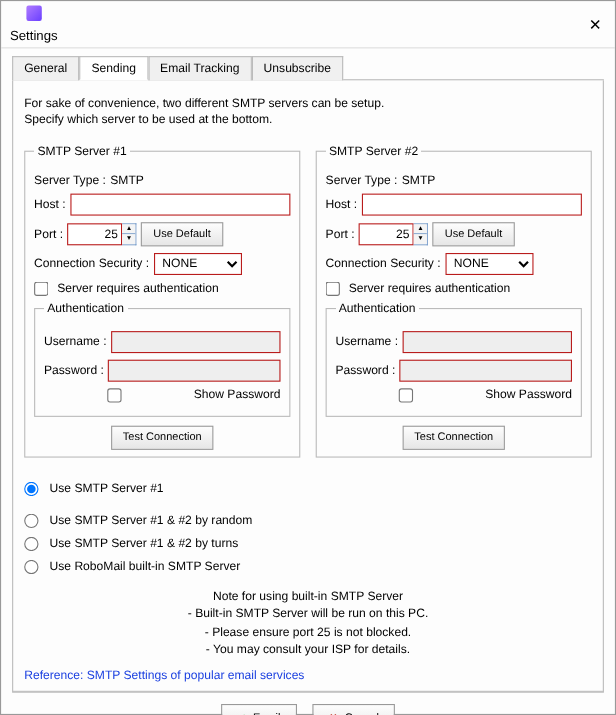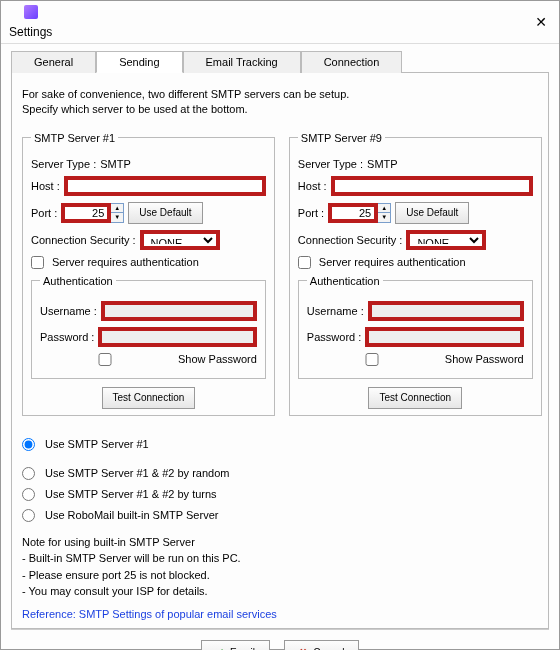--- a/index.html
+++ b/index.html
@@ -36,21 +36,21 @@
   border-radius: 2px;
   display:inline-block;
 }
 .close-x { font-size: 14px; cursor: default; padding: 0 4px; }
 .content { padding: 6px 10px 0 10px; flex: 1; display:flex; flex-direction:column; }
 .tabs {
   display: flex;
   border-bottom: 1px solid #bbb;
 }
 .tab {
-  padding: 4px 22px;
+  padding: 4px 10px;
   border: 1px solid #bbb;
   border-bottom: none;
   background: #f0f0f0;
   margin-right: 0px;
   font-size: 11px;
   position: relative;
   top: 1px;
 }
 .tab.active {
   background: #fff;
@@ -68,21 +68,21 @@
 fieldset {
   border: 1px solid #bbb;
   padding: 8px 8px 6px 8px;
   margin: 0;
   flex: 1;
 }
 legend { font-size: 11px; padding: 0 3px; }
 .row { display: flex; align-items: center; margin: 6px 0; gap: 4px; }
 .row label { white-space: nowrap; }
 input[type=text], input[type=password], select {
-  border: 4px solid #b91c1c;
+  border: 1px solid #b91c1c;
   font-size: 11px;
   padding: 2px 3px;
   height: 20px;
   background:#fff;
 }
 input[disabled] { background: #eee; }
 .host-input { flex: 1; }
 .port-wrap { display:flex; align-items:center; }
 .port-input { width: 50px; text-align: right; padding-right:2px;}
 .spin {
@@ -101,21 +101,21 @@
   background: linear-gradient(#fdfdfd,#e6e6e6);
   cursor: default;
 }
 .sec-select { width: 80px; }
 .auth-fs { margin-top:6px; }
 .auth-fs .row input { flex:1; }
 .test-row { text-align:center; margin-top:8px; }
 .radios { margin-top: 14px; }
 .radios .row { margin: 8px 0; gap: 6px;}
 input[type=radio], input[type=checkbox]{ margin:0 4px 0 0; }
-.note { margin-top: 12px; line-height: 1.5; }
+.note { margin-top: 12px; line-height: 1.5; text-align: center; }
 .ref-link { color: #1a3fe0; margin-top:8px; display:inline-block; }
 .button-bar {
   display:flex; justify-content:center; gap:14px;
   padding: 10px 0;
   border-top: 1px solid #ccc;
 }
 .btn-icon { display:inline-flex; align-items:center; gap:6px; padding:3px 14px; height:26px;}
 .ic-check::before{
   content:"✔"; color:#1a8f1a; font-weight:bold;
 }
@@ -135,21 +135,21 @@
       <span>Settings</span>
     </div>
     <span class="close-x">✕</span>
   </div>
 
   <div class="content">
     <div class="tabs">
       <div class="tab">General</div>
       <div class="tab active">Sending</div>
       <div class="tab">Email Tracking</div>
-      <div class="tab">Connection</div>
+      <div class="tab">Unsubscribe</div>
     </div>
 
     <div class="tab-body">
 
       <div class="intro">
         <div>For sake of convenience, two different SMTP servers can be setup.</div>
         <div>Specify which server to be used at the bottom.</div>
       </div>
 
       <div class="servers">
@@ -199,21 +199,21 @@
               <input type="checkbox" style="">
               <label>Show Password</label>
             </div>
           </fieldset>
           <div class="test-row">
             <button>Test Connection</button>
           </div>
         </fieldset>
 
         <fieldset>
-          <legend>SMTP Server #9</legend>
+          <legend>SMTP Server #2</legend>
           <div class="row">
             <label>Server Type :</label>
             <span>SMTP</span>
           </div>
           <div class="row">
             <label>Host :</label>
             <input type="text" class="host-input" value="" style="">
           </div>
           <div class="row">
             <label>Port :</label>

